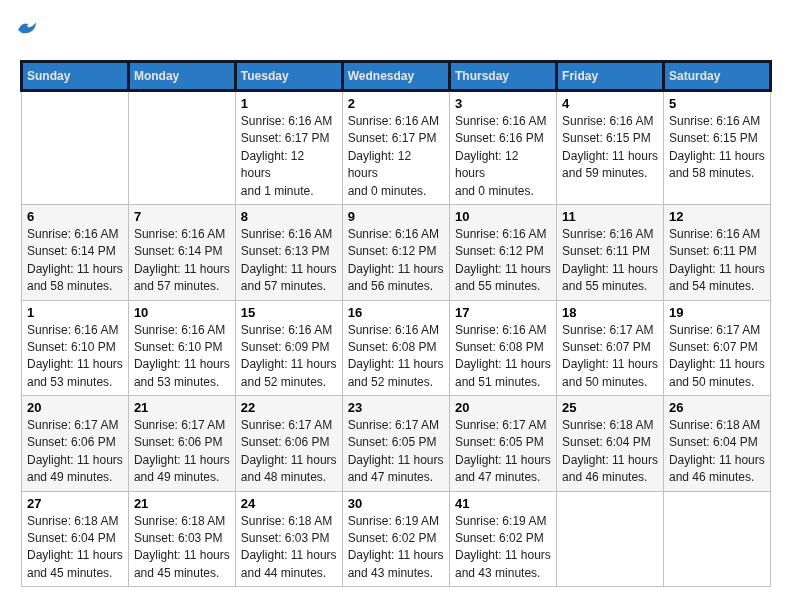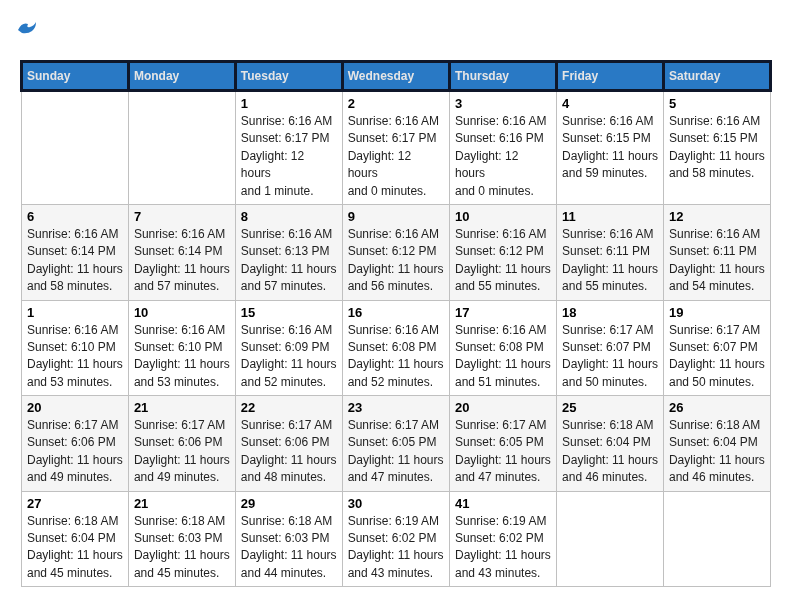--- a/index.html
+++ b/index.html
@@ -316,21 +316,21 @@
 and 45 minutes.</div>
         </td>
         <td>
           <span class="day-num">21</span>
           <div class="day-info" style="white-space: pre-line;">Sunrise: 6:18 AM
 Sunset: 6:03 PM
 Daylight: 11 hours
 and 45 minutes.</div>
         </td>
         <td>
-          <span class="day-num">29</span>
+          <span class="day-num">24</span>
           <div class="day-info" style="white-space: pre-line;">Sunrise: 6:18 AM
 Sunset: 6:03 PM
 Daylight: 11 hours
 and 44 minutes.</div>
         </td>
         <td>
           <span class="day-num">30</span>
           <div class="day-info" style="white-space: pre-line;">Sunrise: 6:19 AM
 Sunset: 6:02 PM
 Daylight: 11 hours

